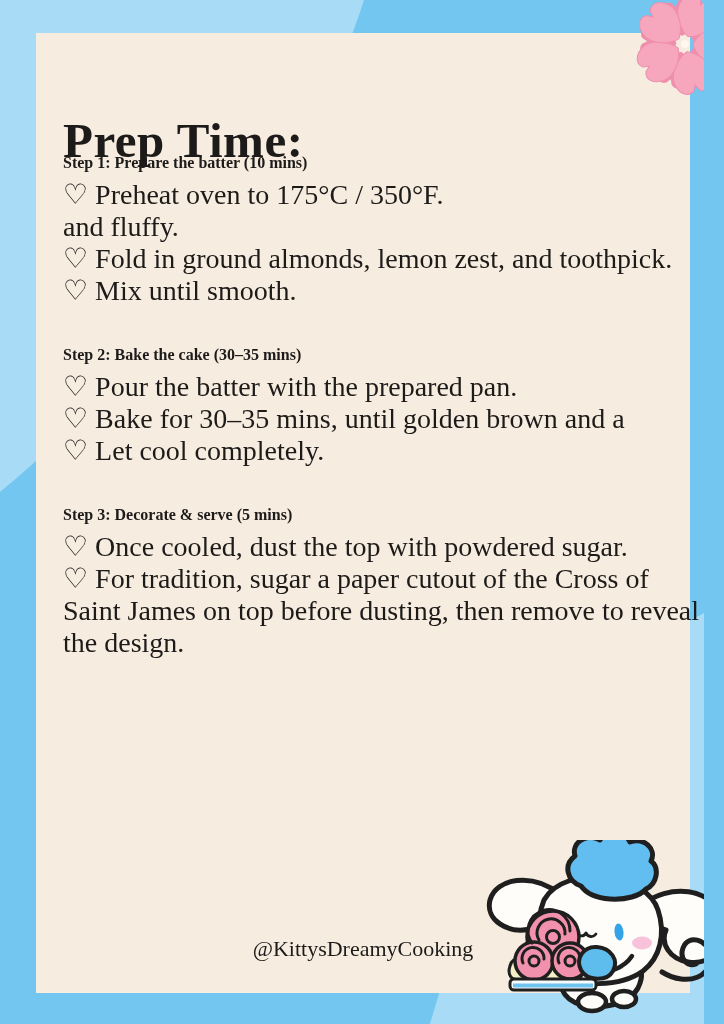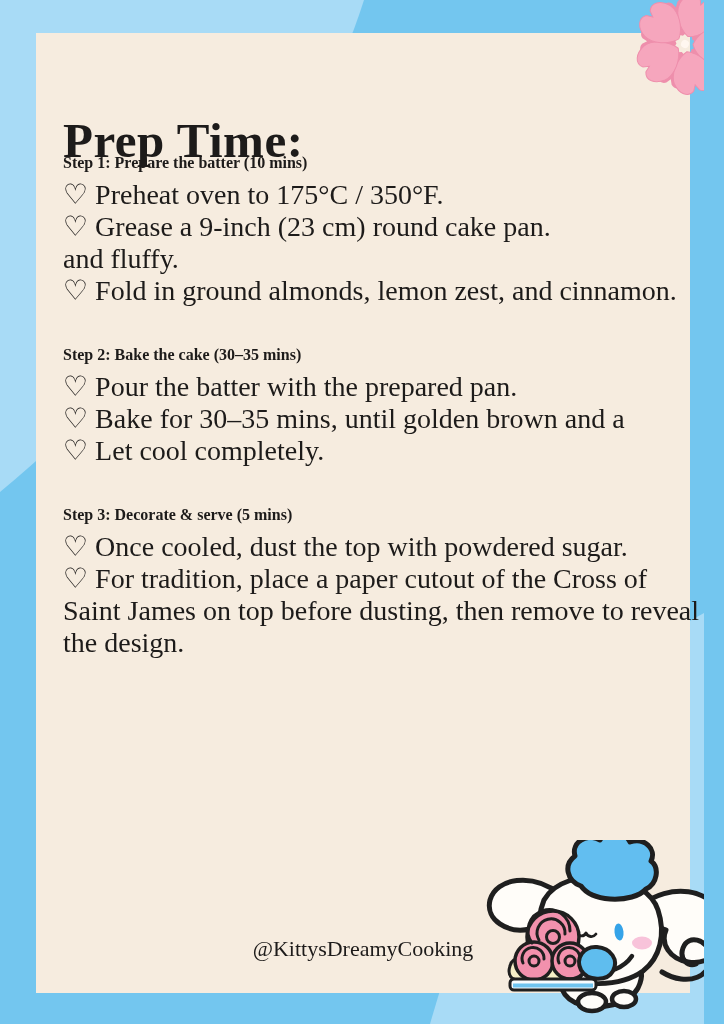--- a/index.html
+++ b/index.html
@@ -66,36 +66,36 @@
   </svg>
 
   <div class="panel">
 
     <h1 class="title">Prep Time:</h1>
 
     <div class="steps">
   <div class="step">
     <div class="step-heading">Step 1: Prepare the batter (10 mins)</div>
   <div class="step-line">♡ Preheat oven to 175°C / 350°F.</div>
-          <div class="step-line">♡ Grease a 9-inch (23 cm) round cake pan.</div>
           <div class="step-line">and fluffy.</div>
-          <div class="step-line">♡ Fold in ground almonds, lemon zest, and cinnamon.</div>
+          <div class="step-line">♡ Fold in ground almonds, lemon zest, and toothpick.</div>
+          <div class="step-line">♡ Mix until smooth.</div>
         </div>
 
   <div class="step">
     <div class="step-heading">Step 2: Bake the cake (30–35 mins)</div>
   <div class="step-line">♡ Pour the batter with the prepared pan.</div>
           <div class="step-line">♡ Bake for 30–35 mins, until golden brown and a</div>
           <div class="step-line">♡ Let cool completely.</div>
         </div>
 
   <div class="step">
     <div class="step-heading">Step 3: Decorate &amp; serve (5 mins)</div>
   <div class="step-line">♡ Once cooled, dust the top with powdered sugar.</div>
-          <div class="step-line">♡ For tradition, place a paper cutout of the Cross of</div>
+          <div class="step-line">♡ For tradition, sugar a paper cutout of the Cross of</div>
           <div class="step-line">Saint James on top before dusting, then remove to reveal</div>
           <div class="step-line">the design.</div>
         </div>
 </div>
 
     <div class="footer-handle">@KittysDreamyCooking</div>
   </div>
 
   <svg class="flower" width="112" height="112" viewBox="-56 -56 112 112" aria-hidden="true">
     <g transform="rotate(22)">

